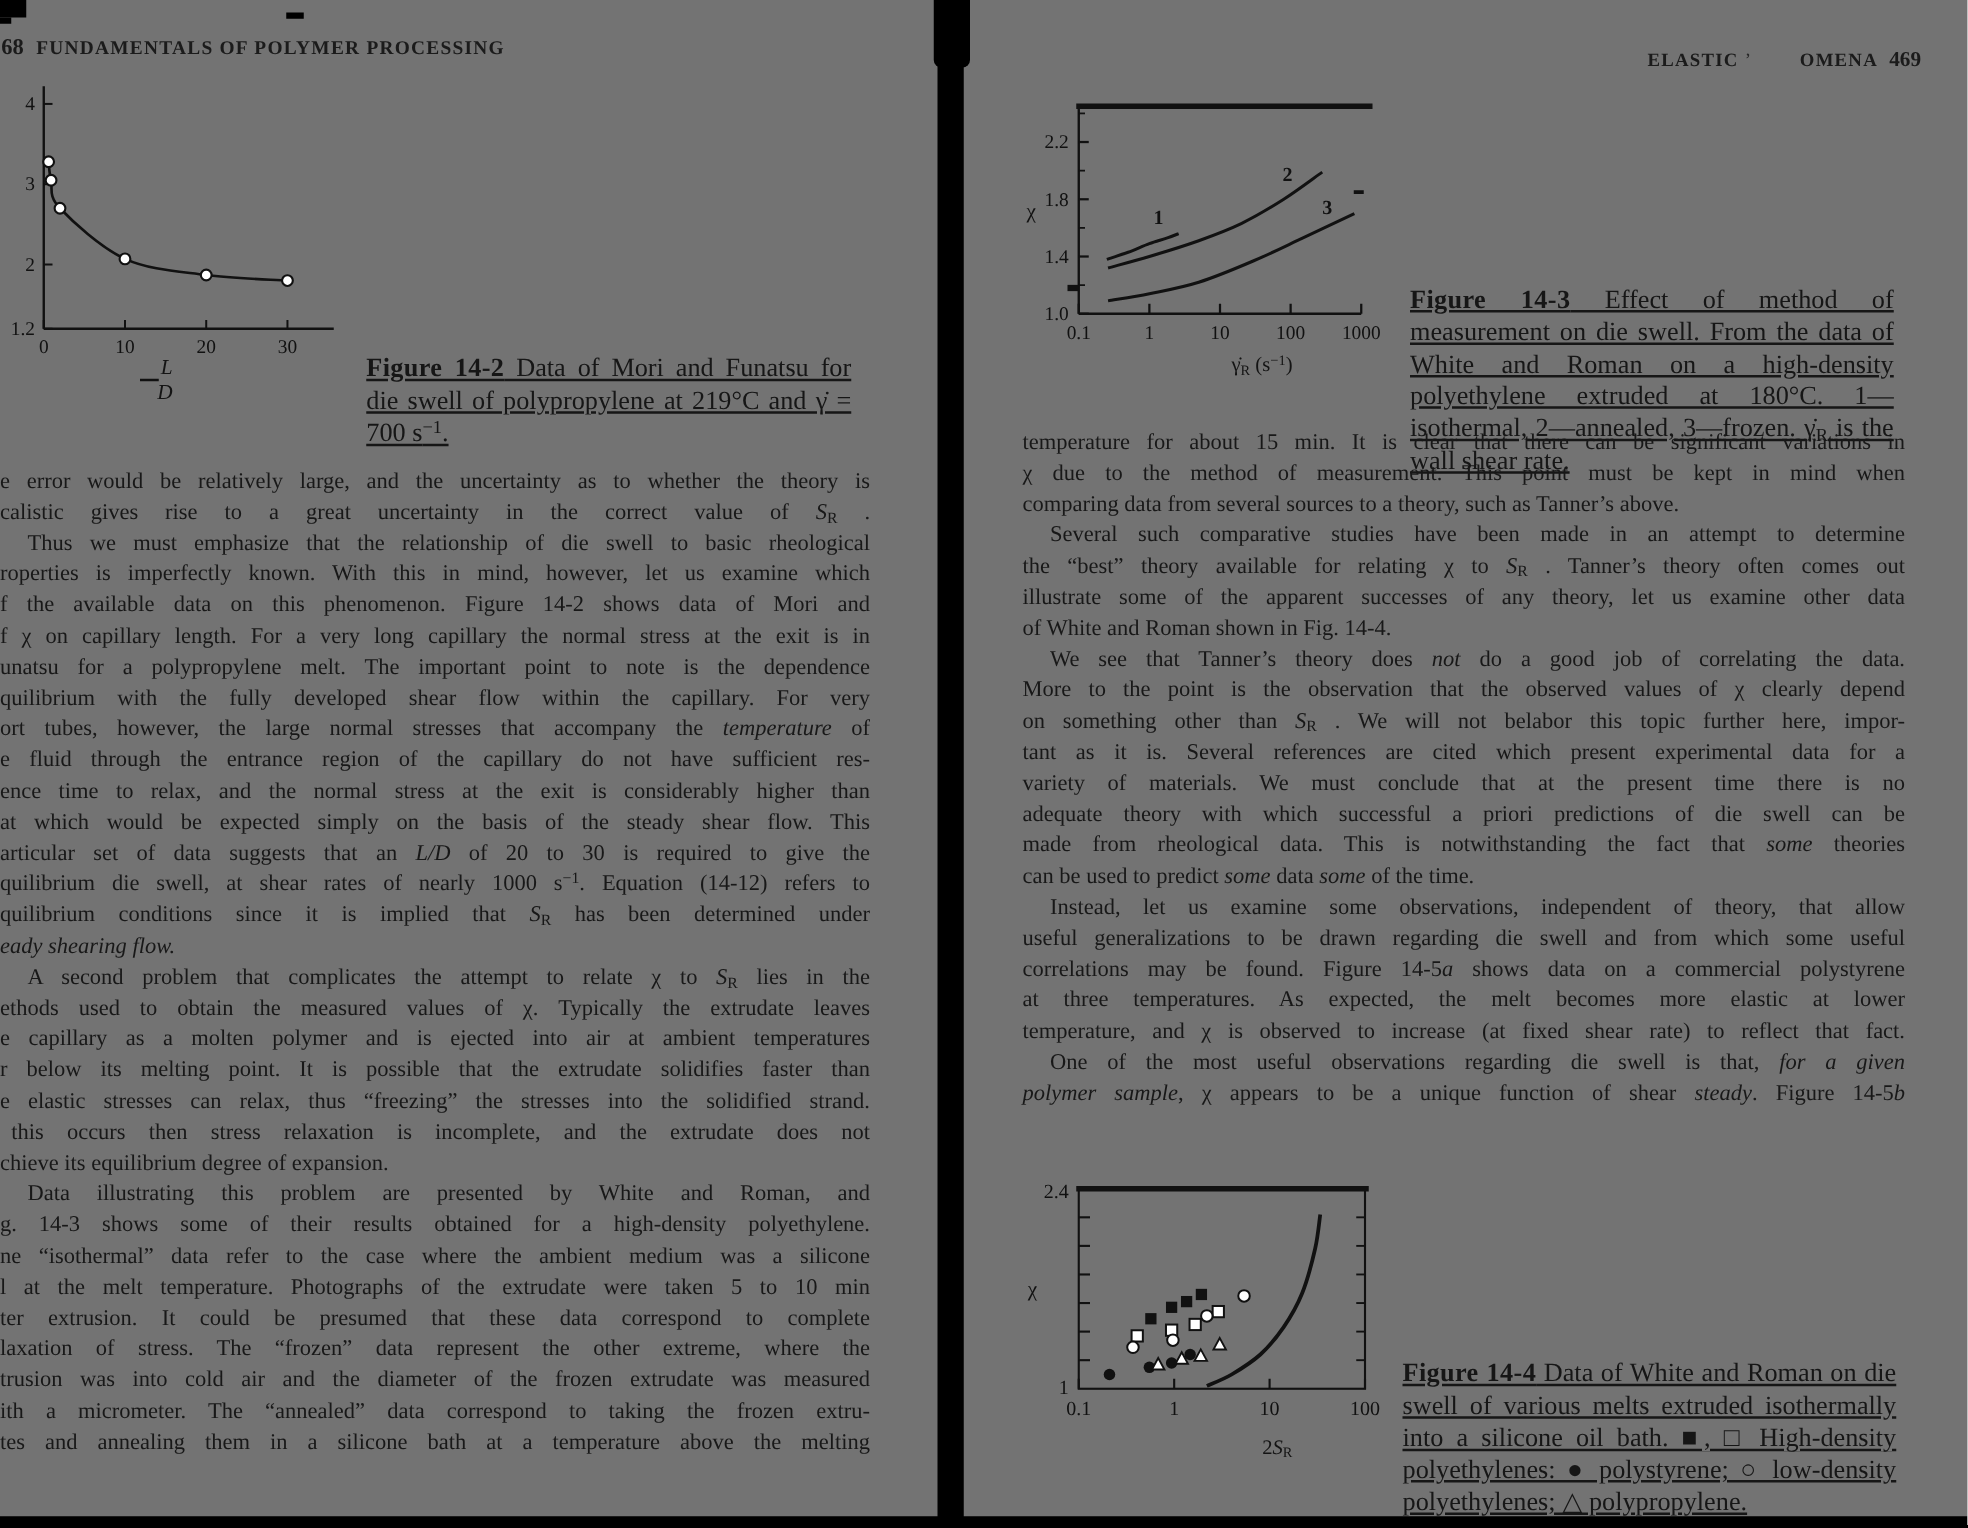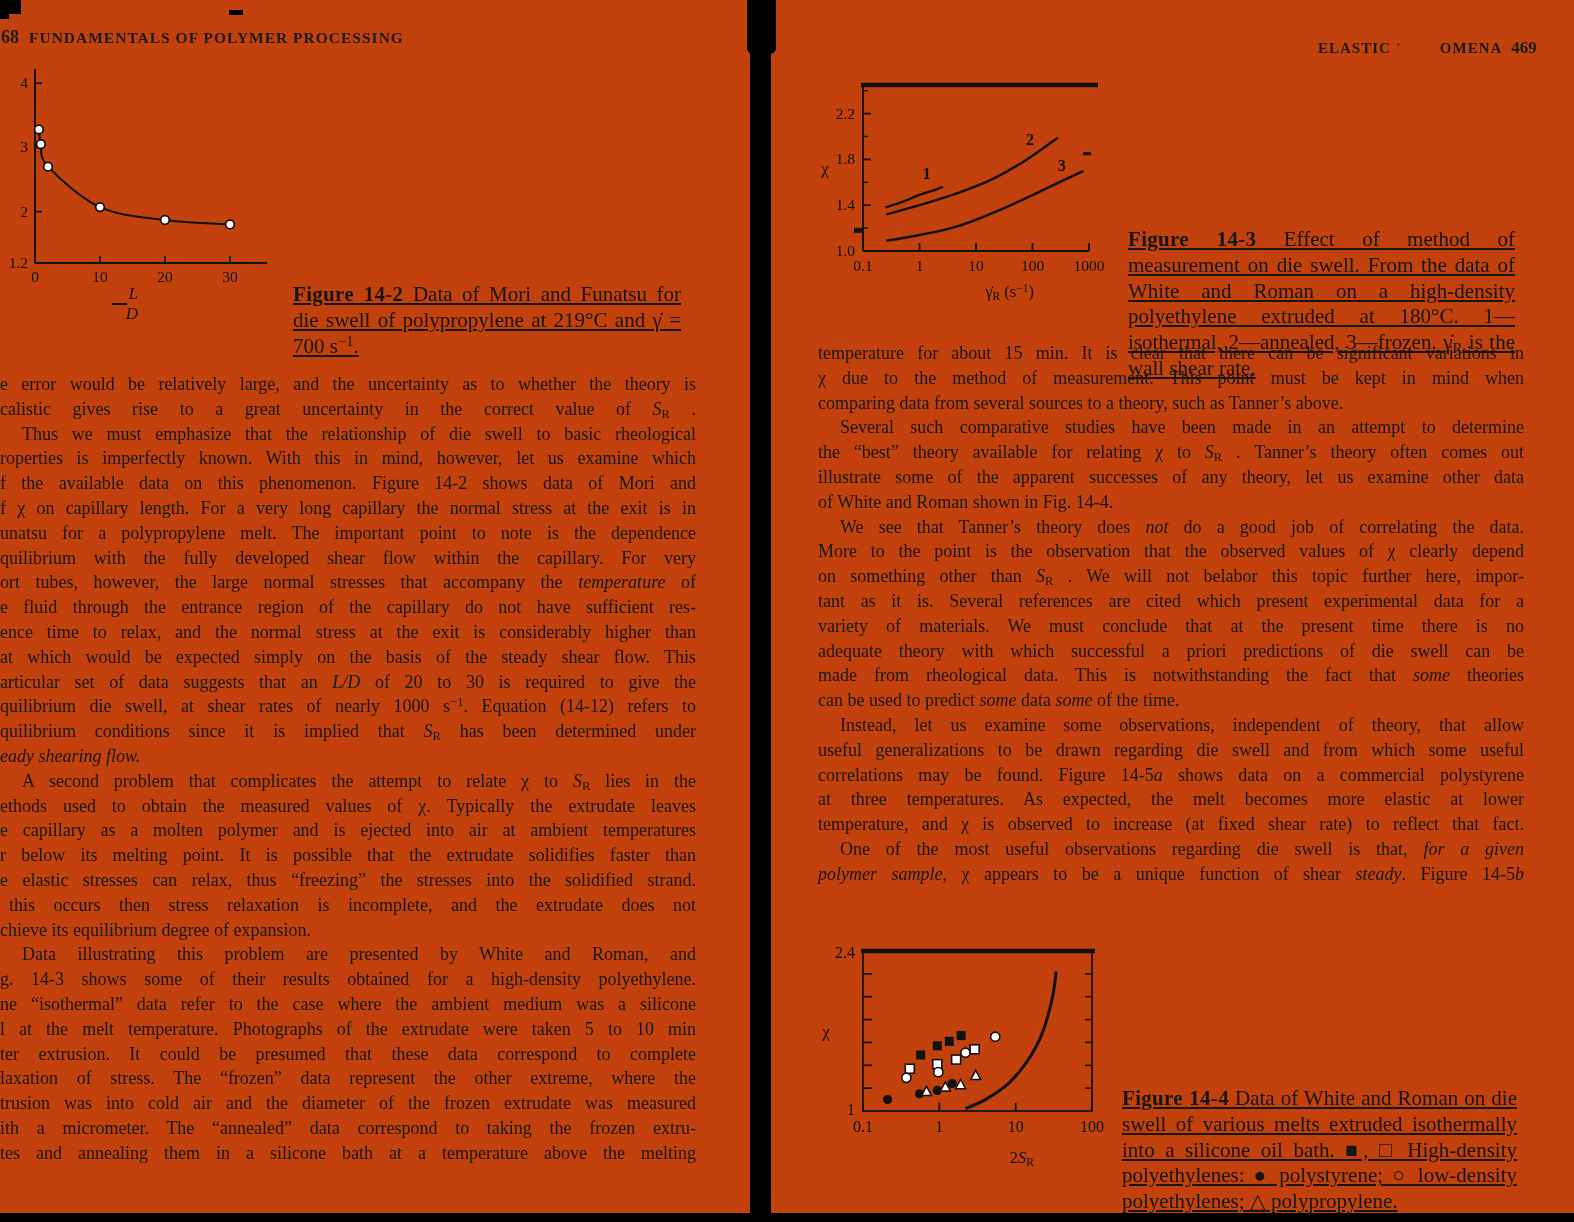--- a/index.html
+++ b/index.html
@@ -1,16 +1,16 @@
 <!DOCTYPE html>
 <html><head>
 <meta charset="utf-8">
 <style>
   html,body{margin:0;padding:0;background:#ffffff;}
-  .page{position:relative;width:1574px;height:1222px;background:#c2410c;overflow:hidden;
+  .page{position:relative;width:1574px;height:1222px;background:#737373;overflow:hidden;
         font-family:"Liberation Serif","DejaVu Serif",serif;color:#1b1b1b;}
   .ink{position:absolute;background:#000;}
   #art-corner{left:0;top:0;width:21px;height:14px;}
   #art-corner2{left:0;top:14px;width:9px;height:5px;}
   #art-dash{left:229px;top:10px;width:14px;height:5px;}
   #art-gutter{left:750px;top:0;width:21px;height:1222px;}
   #art-gutter-top{left:747px;top:0;width:29px;height:54px;border-radius:0 0 6px 6px;}
   #art-bottom{left:0;top:1213px;width:1574px;height:9px;}
 
   .hdr{position:absolute;white-space:nowrap;font-weight:bold;}

